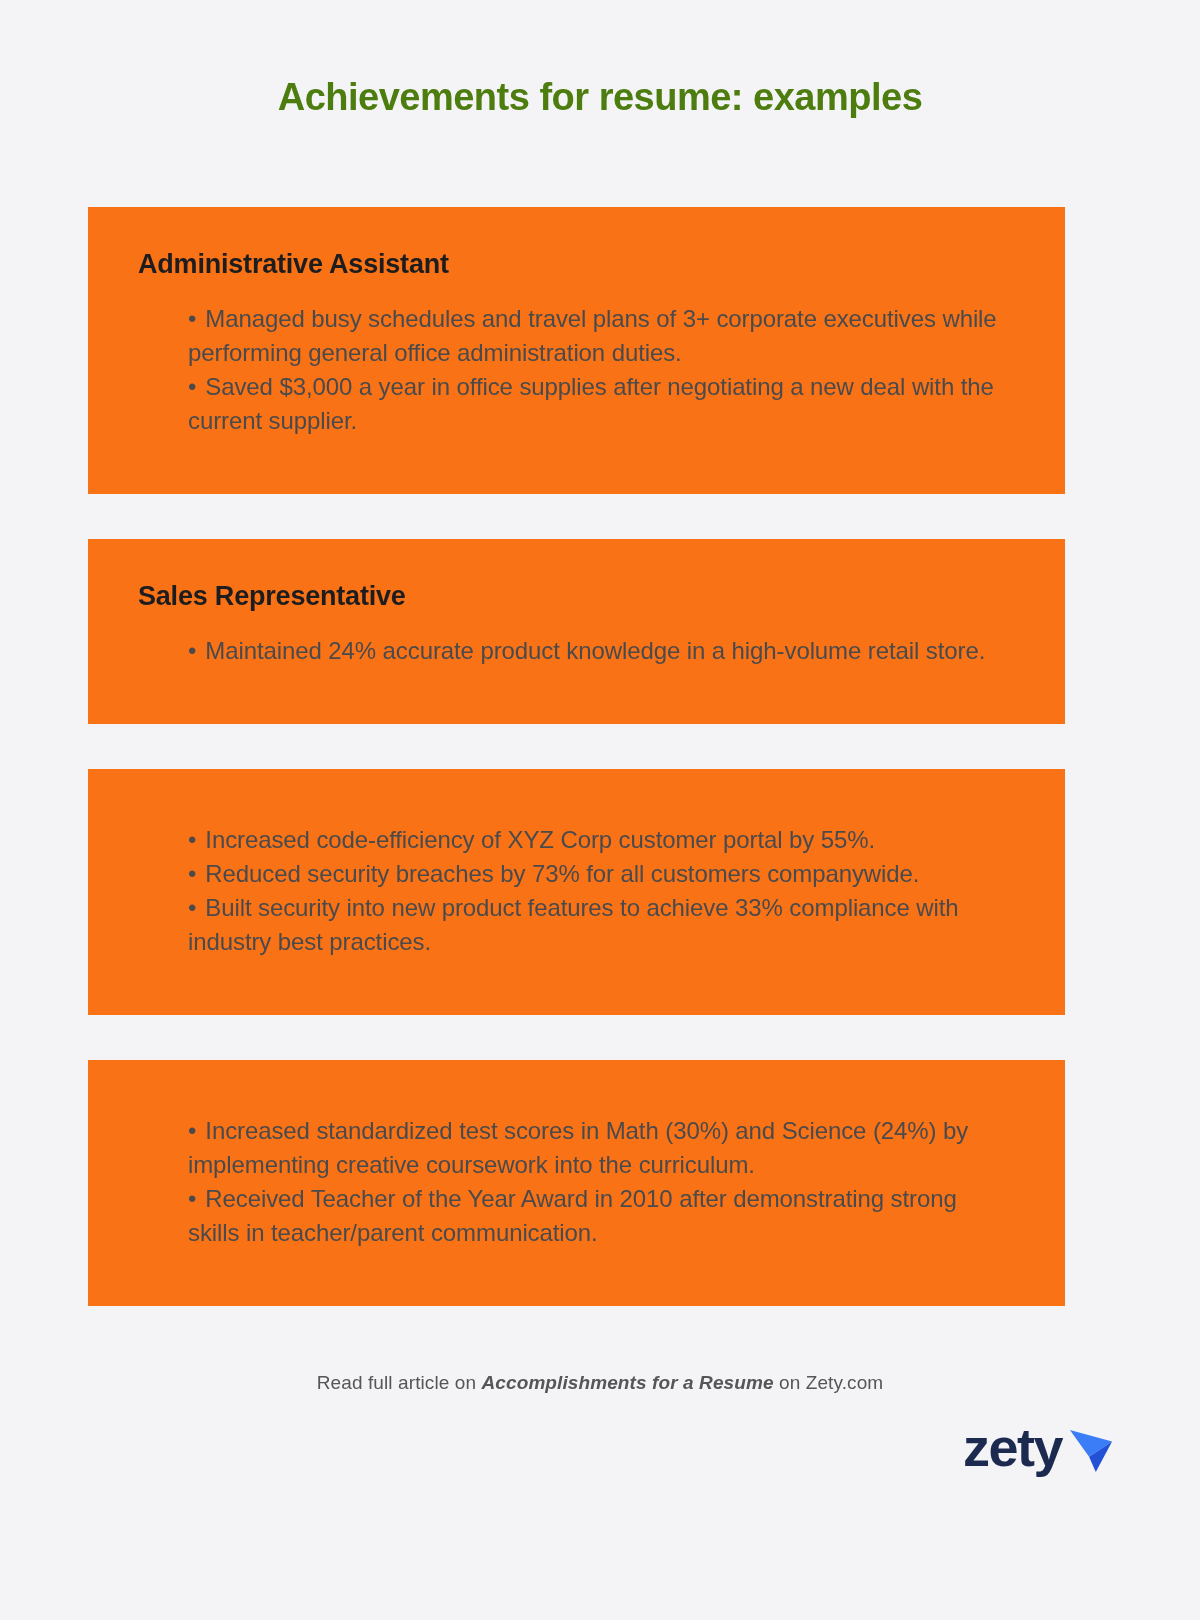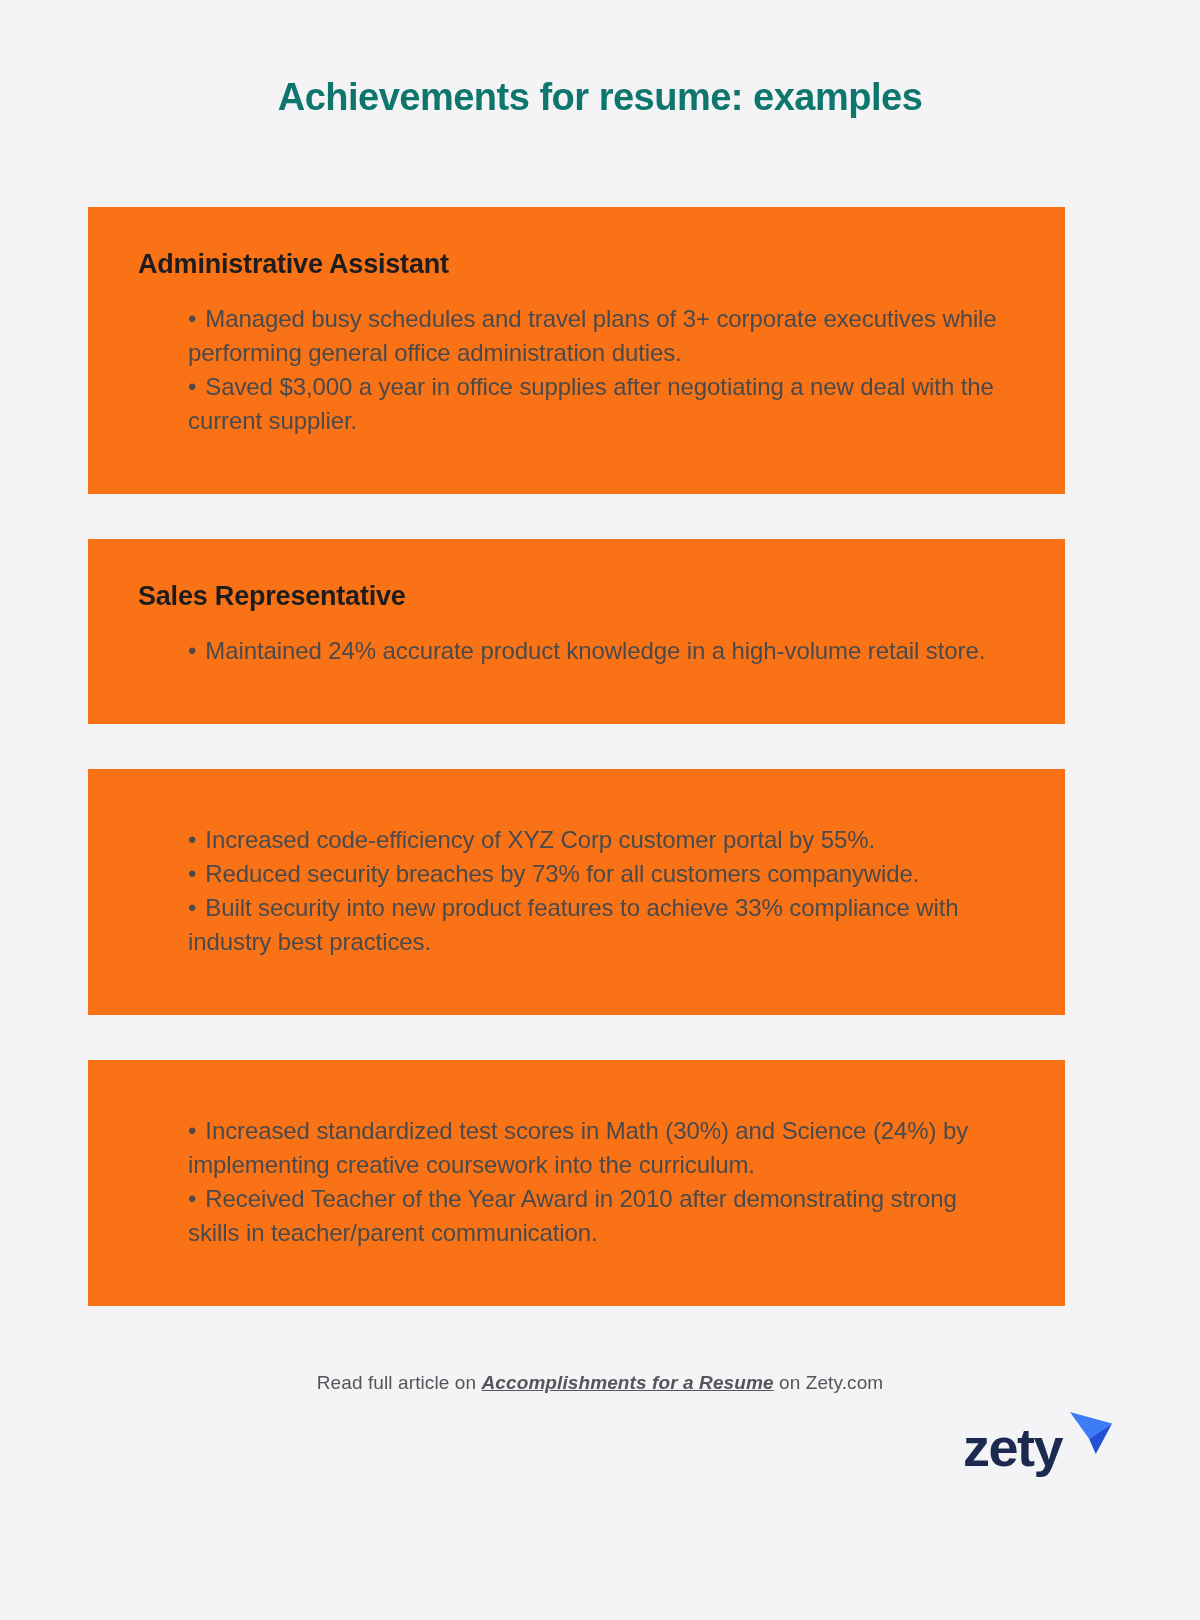--- a/index.html
+++ b/index.html
@@ -15,21 +15,21 @@
     position: relative;
     overflow: hidden;
   }
   .page-title {
     margin: 0;
     padding-top: 76px;
     text-align: center;
     font-size: 38px;
     font-weight: 700;
     letter-spacing: -0.5px;
-    color: #0f766e;
+    color: #4d7c0f;
   }
   .cards {
     margin-top: 88px;
   }
   .card {
     width: 977px;
     margin: 0 0 45px 88px;
     background: #f97316;
     padding: 42px 52px 44px 50px;
   }
@@ -59,26 +59,25 @@
   .footer-note {
     margin: 66px 0 0 0;
     text-align: center;
     font-size: 19px;
     color: #55555a;
     letter-spacing: 0.1px;
   }
   .footer-note em {
     font-style: italic;
     font-weight: 600;
-    text-decoration: underline;
   }
   .logo-row {
     display: flex;
     justify-content: flex-end;
-    align-items: flex-start;
+    align-items: flex-end;
     padding-right: 86px;
     margin-top: 26px;
     padding-left: 45px;
   }
   .logo-text {
     font-size: 54px;
     font-weight: 700;
     line-height: 1;
     color: #1b2a4e;
     letter-spacing: -1.5px;

